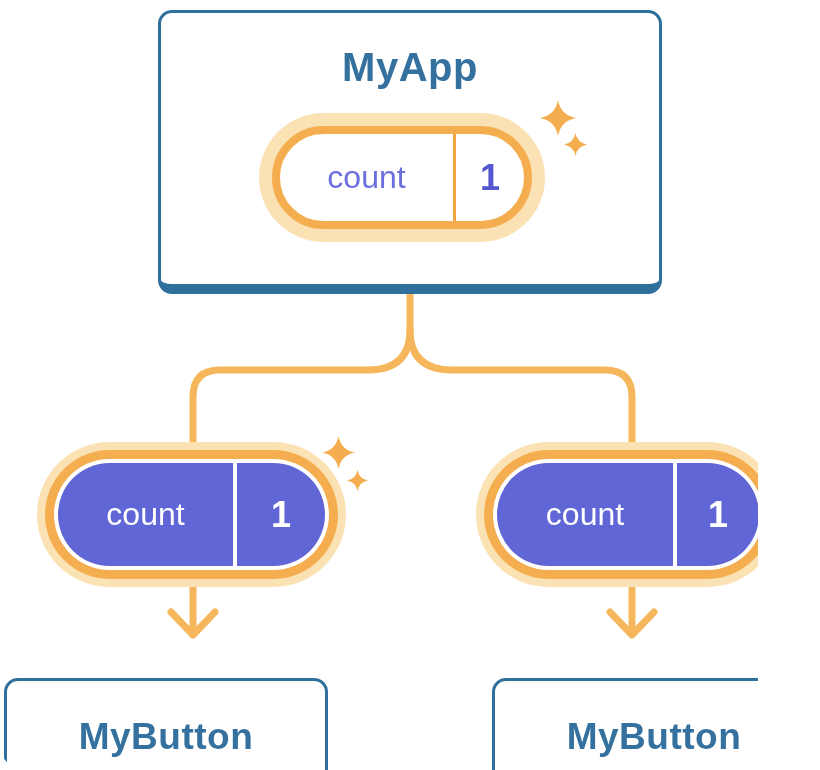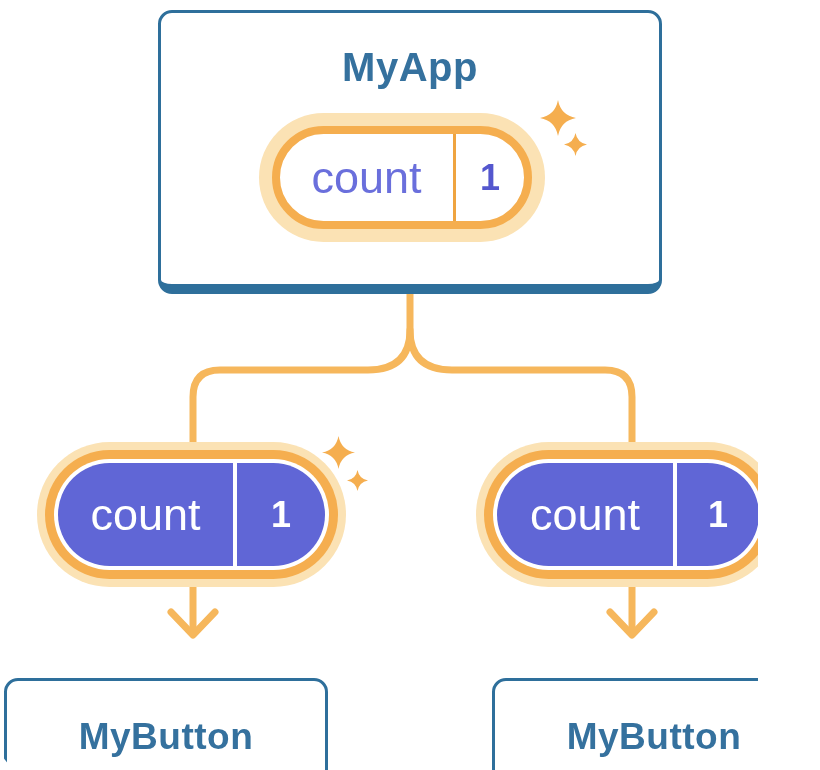--- a/index.html
+++ b/index.html
@@ -60,21 +60,21 @@
   }
   .pill-child .pill-key,.pill-child .pill-value{color:var(--white);}
   .pill-child .pill-divider{width:4px;background:var(--white);}
   .pill-left{left:58px;}
   .pill-right{left:497px;width:262px;}
   .pill-seg{display:flex;align-items:center;justify-content:center;}
   .pill-seg.key{flex:1;}
   .pill-root .pill-seg.val{width:68px;}
   .pill-left .pill-seg.val{width:88px;}
   .pill-right .pill-seg.val{width:82px;}
-  .pill-key{font-size:45px;font-weight:500;text-align:right;}
+  .pill-key{font-size:32px;font-weight:500;text-align:right;}
   .pill-value{font-size:36px;font-weight:700;}
   .sparkle{position:absolute;z-index:3;}
   .sparkle svg{display:block;width:100%;height:100%;}
   .sp-root-big{left:540px;top:100px;width:36px;height:36px;}
   .sp-root-small{left:564px;top:133px;width:23px;height:23px;}
   .sp-left-big{left:322px;top:436px;width:33px;height:33px;}
   .sp-left-small{left:347px;top:470px;width:21px;height:21px;}
   .sp-right-big{left:762px;top:441px;width:33px;height:33px;}
   .sp-right-small{left:786px;top:471px;width:21px;height:21px;}
 </style>

